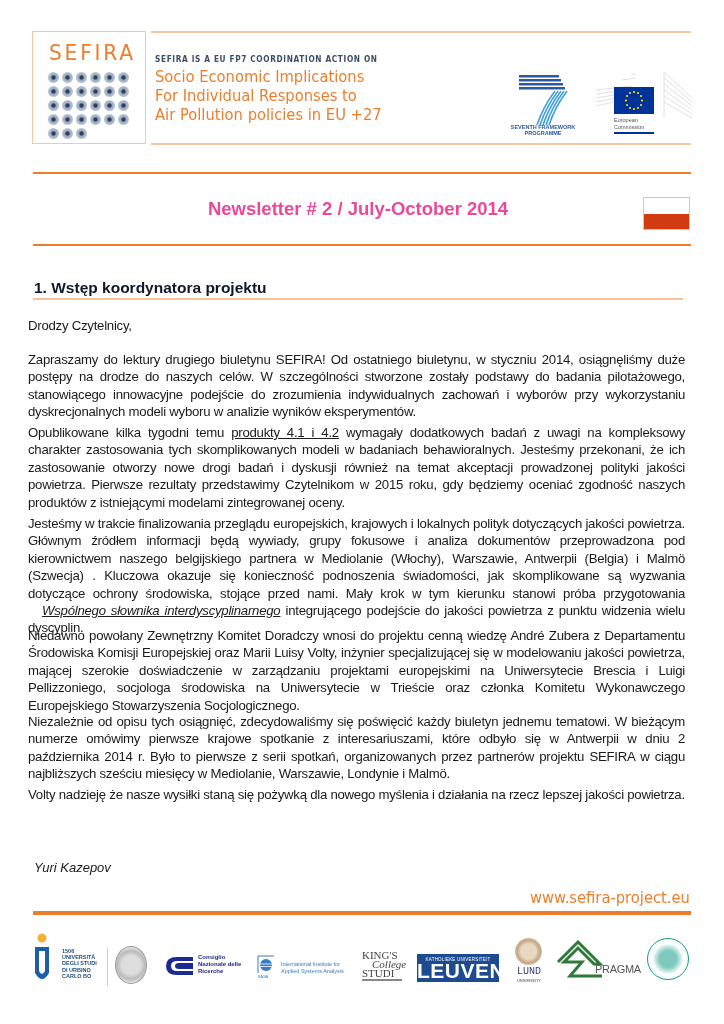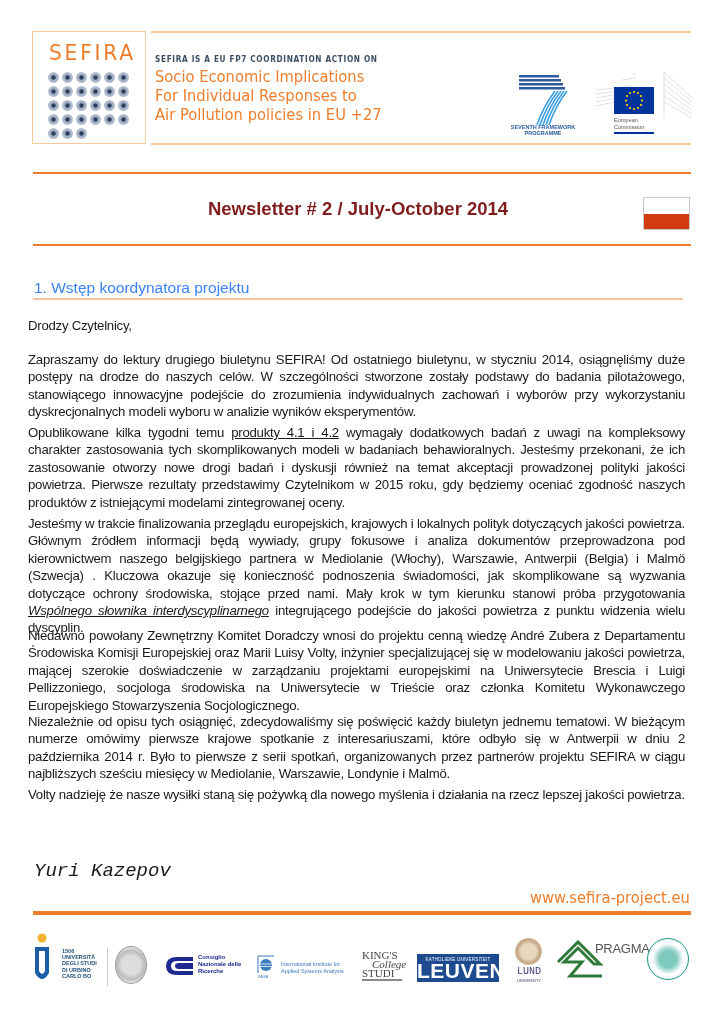--- a/index.html
+++ b/index.html
@@ -46,43 +46,43 @@
     }
     .ec-text {
       position: absolute; left: 614px; top: 117px; font-size: 5.5px; color: #555; line-height: 7px;
     }
     .ec-underline { position: absolute; left: 614px; top: 132px; width: 40px; height: 2px; background: #003399; }
 
     
     .orange-rule { position: absolute; left: 33px; width: 658px; height: 2px; background: #ee7d2b; }
     .newsletter-title {
       position: absolute; left: 0; width: 724px; top: 198px; text-align: center;
-      font-size: 18.5px; font-weight: bold; color: #7f1d1d;
+      font-size: 18.5px; font-weight: bold; color: #ec4899;
       padding-right: 8px;
     }
     .pl-flag { position: absolute; left: 643px; top: 197px; width: 47px; height: 33px; border: 1px solid #c9c9c9; }
     .pl-flag .white { height: 50%; background: #ffffff; }
     .pl-flag .red { height: 50%; background: #d23a0f; }
 
     
     .section-title {
-      position: absolute; left: 34px; top: 279px; font-size: 15.5px; font-weight: normal; color: #3b82f6;
+      position: absolute; left: 34px; top: 279px; font-size: 15.5px; font-weight: bold; color: #0f172a;
     }
     .section-rule { position: absolute; left: 33px; top: 298px; width: 650px; height: 1.5px; background: #f5c29a; }
 
     .body-text {
       position: absolute; left: 28px; width: 657px; font-size: 13.2px; line-height: 17.4px;
       text-align: justify; color: #1a1a1a;
       font-family: "Liberation Sans", sans-serif;
       letter-spacing: -0.25px;
     }
     .body-text a { color: #1a1a1a; text-decoration: underline; }
-    .body-text em a { font-style: italic; }
-
-    .signature { position: absolute; left: 34px; top: 860px; font-size: 19px; font-style: italic; font-family: Liberation Mono, monospace; }
+    .body-text em a { font-style: italic; margin-left: 14px; }
+
+    .signature { position: absolute; left: 34px; top: 860px; font-size: 13px; font-style: italic; }
 
     
     .website {
       position: absolute; right: 34px; top: 888px; font-size: 16px; color: #ee7d2b;
       font-family: "DejaVu Sans", sans-serif; transform: scaleX(0.92); transform-origin: right top;
     }
     .footer-rule { position: absolute; left: 33px; top: 911px; width: 658px; height: 4px; background: #ee7d2b; }
 
     .partner { position: absolute; }
     .uniurb-icon { left: 33px; top: 933px; width: 18px; height: 52px; }
@@ -97,21 +97,21 @@
     .kings { left: 362px; top: 951px; width: 42px; font-family: "Liberation Serif", serif; color: #444; line-height: 9px; font-size: 11px; }
     .kings-bar { left: 362px; top: 979px; width: 40px; height: 2px; background: #888; }
     .leuven { left: 417px; top: 954px; width: 82px; height: 28px; background: #1e4b8f; color: #fff; text-align: center; }
     .leuven .small { font-size: 4.5px; line-height: 7px; padding-top: 2px; letter-spacing: 0.2px; }
     .leuven .big { font-size: 21px; font-weight: bold; line-height: 16px; letter-spacing: 0.5px; }
     .lund-seal { left: 515px; top: 938px; width: 27px; height: 27px; border-radius: 50%;
       background: radial-gradient(circle, #e8d8c0 0 40%, #c4a684 60%, #eadfcf 85%); }
     .lund-text { left: 512px; top: 967px; font-family: Liberation Mono, monospace; color: #3a3d78; font-size: 10px; line-height: 10px; text-align: center; width: 34px; }
     .lund-sub { left: 512px; top: 978px; font-size: 4px; color: #3a3d78; width: 34px; text-align: center; }
     .pragma-icon { left: 556px; top: 940px; width: 60px; height: 40px; }
-    .pragma-text { left: 595px; top: 941px; font-size: 13px; color: #555; letter-spacing: -0.3px; }
+    .pragma-text { left: 595px; top: 963px; font-size: 11px; color: #555; letter-spacing: -0.3px; }
     .sgh { left: 647px; top: 938px; width: 42px; height: 42px; border-radius: 50%; border: 1.5px solid #1b9a8a;
       background: radial-gradient(circle, #7fc9bf 0 30%, #ffffff 55%, #e3f3f0 100%); }
   </style>
 </head>
 <body>
 
 <div class="logo-box">
   <div class="logo-word">SEFIRA</div>
   <div class="dots">
     <span class="dot"></span>

